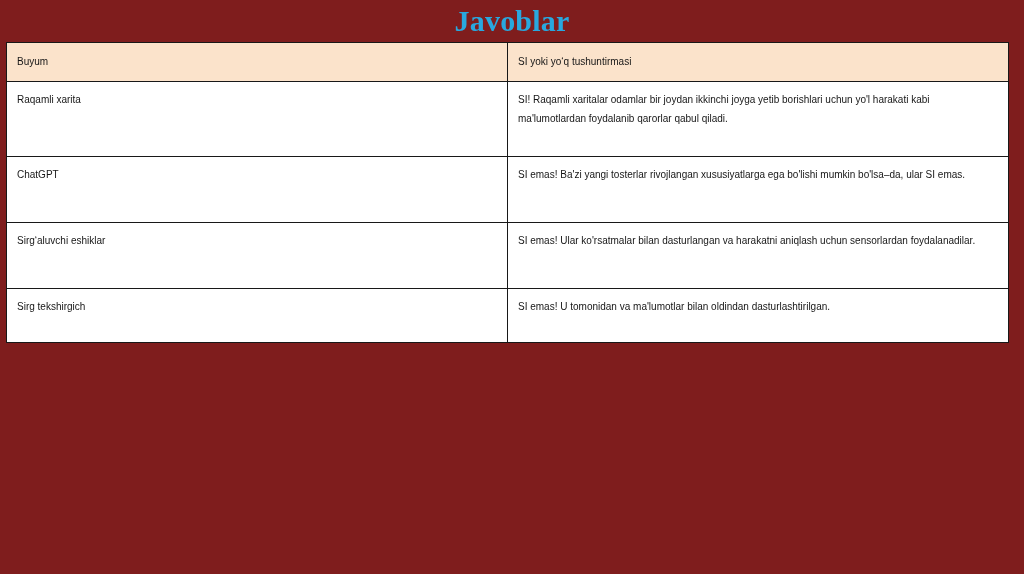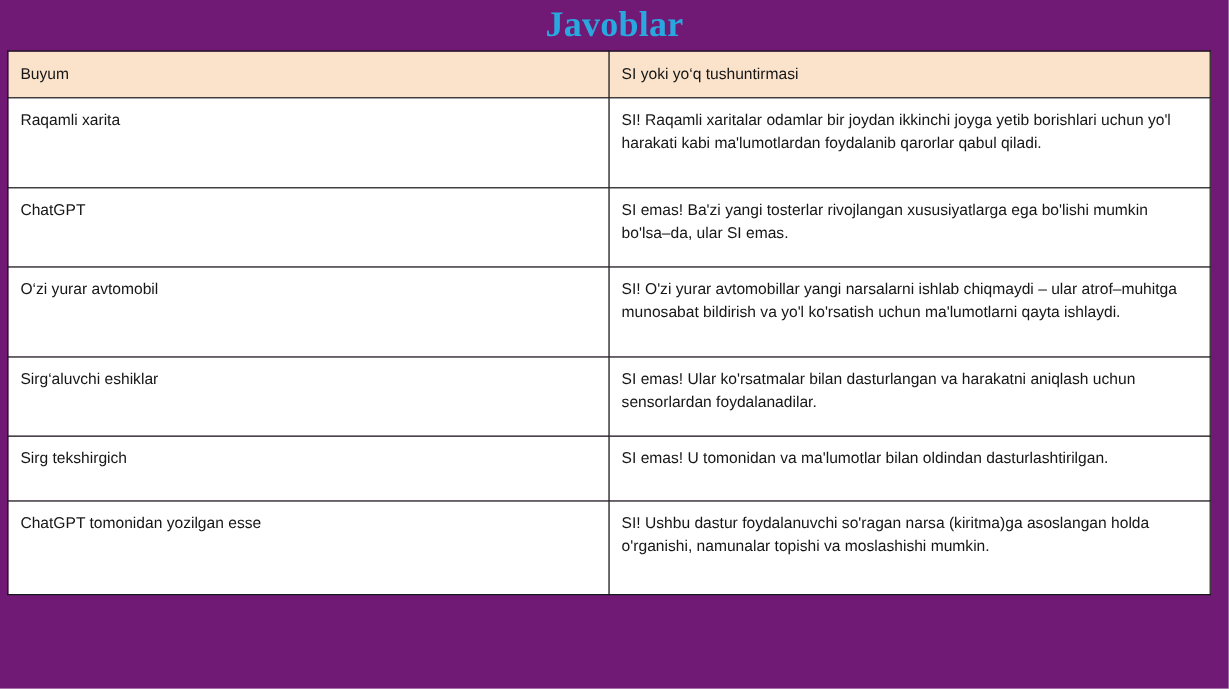--- a/index.html
+++ b/index.html
@@ -9,21 +9,21 @@
     width: 1024px;
     height: 574px;
     background: #ffffff;
     font-family: "Liberation Sans", sans-serif;
     overflow: hidden;
   }
   #slide {
     position: relative;
     width: 1024px;
     height: 574px;
-    background: #701a75;
+    background: #7f1d1d;
   }
   #slide-title {
     position: absolute;
     top: 2px;
     left: 0;
     width: 1024px;
     text-align: center;
     font-family: "Liberation Serif", serif;
     font-weight: bold;
     font-size: 30px;
@@ -40,21 +40,21 @@
     table-layout: fixed;
   }
   #answers-table col.col-item { width: 501px; }
   #answers-table col.col-expl { width: 501px; }
   #answers-table th,
   #answers-table td {
     border: 1.5px solid #181818;
     vertical-align: top;
     text-align: left;
     padding: 8px 9px 8px 10px;
-    font-size: 13px;
+    font-size: 10px;
     line-height: 19.5px;
     color: #161616;
     font-weight: normal;
   }
   #answers-table thead th {
     background: #fbe3cb;
     height: 36px;
     padding-top: 9px;
     padding-bottom: 9px;
   }
@@ -93,48 +93,32 @@
           </td>
       </tr>
       <tr class="r-mid">
         <td>
             <span class="cell-text">ChatGPT</span>
           </td>
         <td>
             <span class="cell-text">SI emas! Ba'zi yangi tosterlar rivojlangan xususiyatlarga ega bo'lishi mumkin bo'lsa–da, ular SI emas.</span>
           </td>
       </tr>
-      <tr class="r-tall">
-        <td>
-            <span class="cell-text">O‘zi yurar avtomobil</span>
-          </td>
-        <td>
-            <span class="cell-text">SI! O'zi yurar avtomobillar yangi narsalarni ishlab chiqmaydi – ular atrof–muhitga munosabat bildirish va yo'l ko'rsatish uchun ma'lumotlarni qayta ishlaydi.</span>
-          </td>
-      </tr>
       <tr class="r-mid">
         <td>
             <span class="cell-text">Sirg‘aluvchi eshiklar</span>
           </td>
         <td>
             <span class="cell-text">SI emas! Ular ko'rsatmalar bilan dasturlangan va harakatni aniqlash uchun sensorlardan foydalanadilar.</span>
           </td>
       </tr>
       <tr class="r-short">
         <td>
             <span class="cell-text">Sirg tekshirgich</span>
           </td>
         <td>
             <span class="cell-text">SI emas! U tomonidan va ma'lumotlar bilan oldindan dasturlashtirilgan.</span>
           </td>
       </tr>
-      <tr class="r-last">
-        <td>
-            <span class="cell-text">ChatGPT tomonidan yozilgan esse</span>
-          </td>
-        <td>
-            <span class="cell-text">SI! Ushbu dastur foydalanuvchi so'ragan narsa (kiritma)ga asoslangan holda o'rganishi, namunalar topishi va moslashishi mumkin.</span>
-          </td>
-      </tr>
     </tbody>
   </table>
 
 </div>
 
 </body></html>

